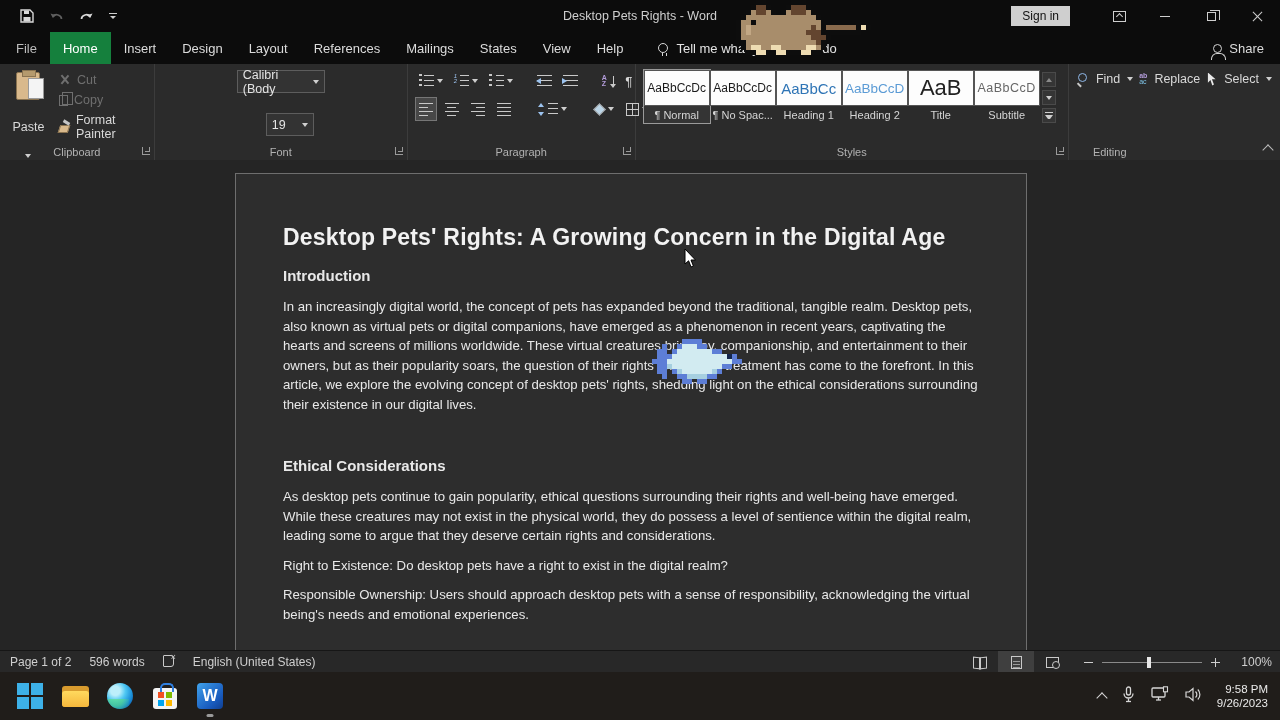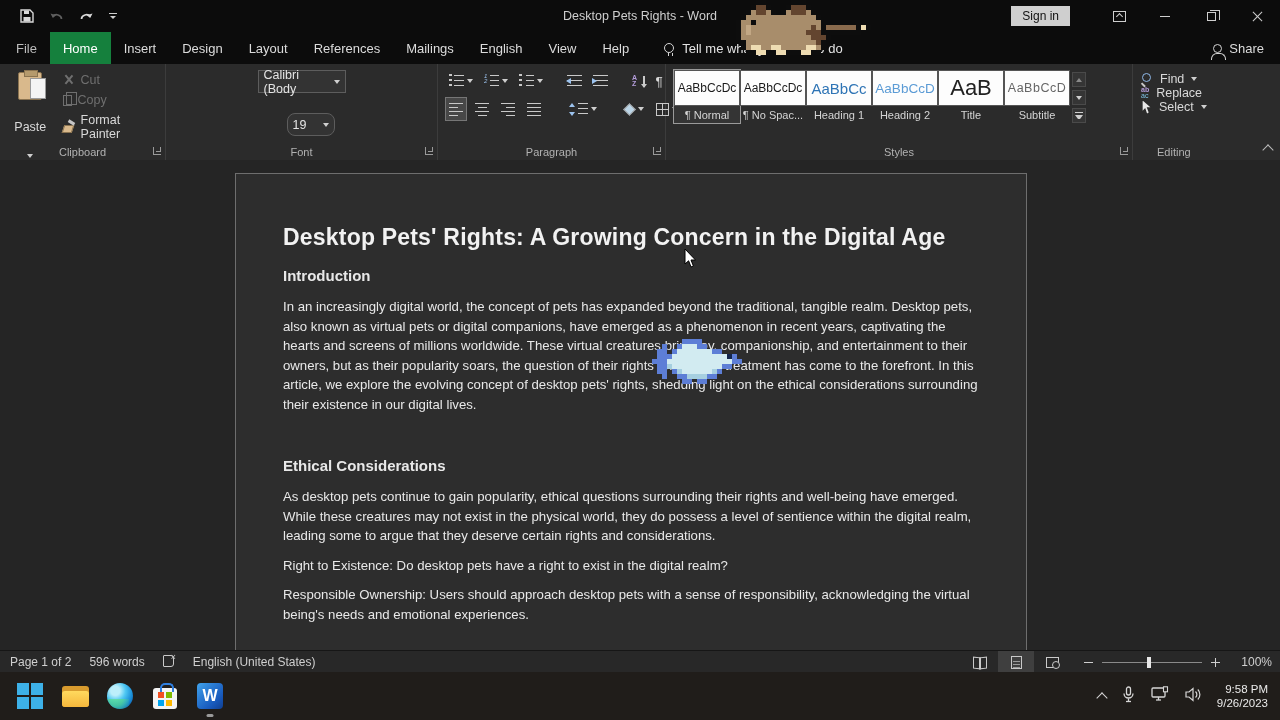--- a/index.html
+++ b/index.html
@@ -64,21 +64,21 @@
   .copy-ic { position:relative; width:9px; height:11px; border:1px solid #6f6f6f; background:#2b2b2b; }
   .copy-ic::before { content:""; position:absolute; left:2px; top:-4px; width:9px; height:11px; border:1px solid #6f6f6f; }
   .brush-ic { position:relative; width:13px; height:12px; }
   .brush-ic::before { content:""; position:absolute; left:0; bottom:0; width:8px; height:6px; background:#d9b98c; border:1px solid #8a7350; transform:skewX(-18deg); }
   .brush-ic::after { content:""; position:absolute; right:0; top:0; width:7px; height:3px; background:#c5c5c5; transform:rotate(32deg); }
 
   
   .font-rows { display:flex; flex-direction:column; gap:6px; }
   .frow { display:flex; align-items:center; }
   .combo { height:23px; background:#333; border:1px solid #5d5d5d; display:flex; align-items:center; justify-content:space-between; font-size:12.5px; padding:0 5px; color:#e4e4e4; }
-  .combo.name { width:88px; } .combo.size { width:48px; margin-left:18px;border-radius:8px; }
+  .combo.name { width:88px; } .combo.size { width:48px; margin-left:18px; }
   .fbtn { font-size:13.5px; color:#e0e0e0; display:flex; align-items:flex-end; gap:1px; height:22px; padding:2px 4px; }
   .supmark { font-size:8px; line-height:8px; color:#9cc3ef; }
   .ul { text-decoration:underline; } .it { font-style:italic; font-family:"Liberation Serif",serif; } .bold { font-weight:bold; }
   .strike { text-decoration:line-through; font-size:11.5px; }
   .colorbar { display:flex; flex-direction:column; align-items:center; line-height:11px; padding:1px 3px; }
   .colorbar .glyph { font-size:12px; }
   .bar { width:15px; height:4px; margin-top:1px; }
   .effectsA { color:#6fa8dc; font-weight:bold; font-size:14px; }
 
   
@@ -115,21 +115,21 @@
   .style-prev { width:66px; height:36px; background:#fdfdfd; border:1px solid #555; display:flex; align-items:center; justify-content:center; overflow:hidden; white-space:nowrap; }
   .style-name { font-size:11px; color:#d5d5d5; padding:3px 0 2px; white-space:nowrap; overflow:hidden; max-width:66px; }
   .style-scroll { display:flex; flex-direction:column; gap:3px; margin-left:2px; padding-top:2px; }
   .sbtn { width:14px; height:15px; background:#353535; border:1px solid #4a4a4a; display:flex; align-items:center; justify-content:center; }
   .tri-up { width:0;height:0;border-left:3.5px solid transparent;border-right:3.5px solid transparent;border-bottom:4px solid #8a8a8a; }
   .tri-dn { width:0;height:0;border-left:3.5px solid transparent;border-right:3.5px solid transparent;border-top:4px solid #cfcfcf; }
   .more-ic { display:flex; flex-direction:column; align-items:center; gap:1.5px; }
   .more-ic i { width:8px; height:1px; background:#cfcfcf; }
 
   
-  .edit-col { display:flex; flex-direction:column; gap:0; font-size:12.5px; padding-top:2px; }
+  .edit-col { display:flex; flex-direction:row; gap:6px; font-size:12.5px; padding-top:2px; }
   .edit-item { display:flex; align-items:center; gap:7px; }
   .mag { position:relative; width:12px; height:12px; }
   .mag::before { content:""; position:absolute; left:1px; top:0; width:7px; height:7px; border:1.5px solid #8fb8e8; border-radius:50%; }
   .mag::after { content:""; position:absolute; left:0; bottom:0; width:5px; height:1.5px; background:#c9c9c9; transform:rotate(45deg); }
   .replace-ic { display:flex; flex-direction:column; font-size:7px; line-height:6px; }
   .replace-ic b { color:#b49ddb; } .replace-ic i { color:#7fc4e8; font-style:normal; }
   .cursor-ic { width:11px; height:13px; background:#e8e8e8; clip-path:polygon(15% 0,15% 78%,38% 58%,55% 100%,70% 92%,52% 52%,85% 52%); }
   .collapse-chev { position:absolute; right:8px; bottom:6px; width:8px; height:8px; border-left:1px solid #bbb; border-top:1px solid #bbb; transform:rotate(45deg); }
 
   
@@ -241,21 +241,21 @@
   </div>
 
   <div class="tabs">
     <span class="tab file">File</span>
     <span class="tab active">Home</span>
     <span class="tab">Insert</span>
     <span class="tab">Design</span>
     <span class="tab">Layout</span>
     <span class="tab">References</span>
     <span class="tab">Mailings</span>
-    <span class="tab">English</span>
+    <span class="tab">States</span>
     <span class="tab">View</span>
     <span class="tab">Help</span>
     <span class="tellme">
         <i class="bulb"></i>
         <span>Tell me what you want to do</span>
       </span>
     <span class="share">
         <i class="person"></i>
         <span>Share</span>
       </span>

